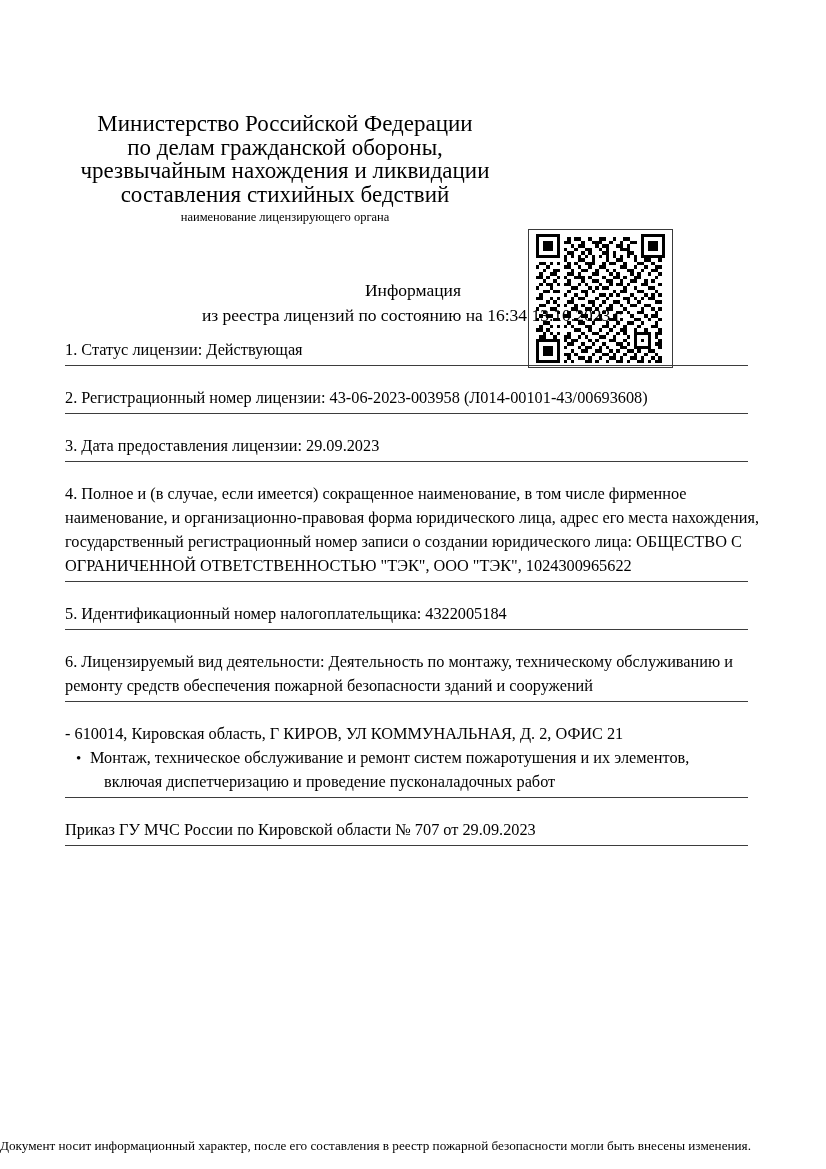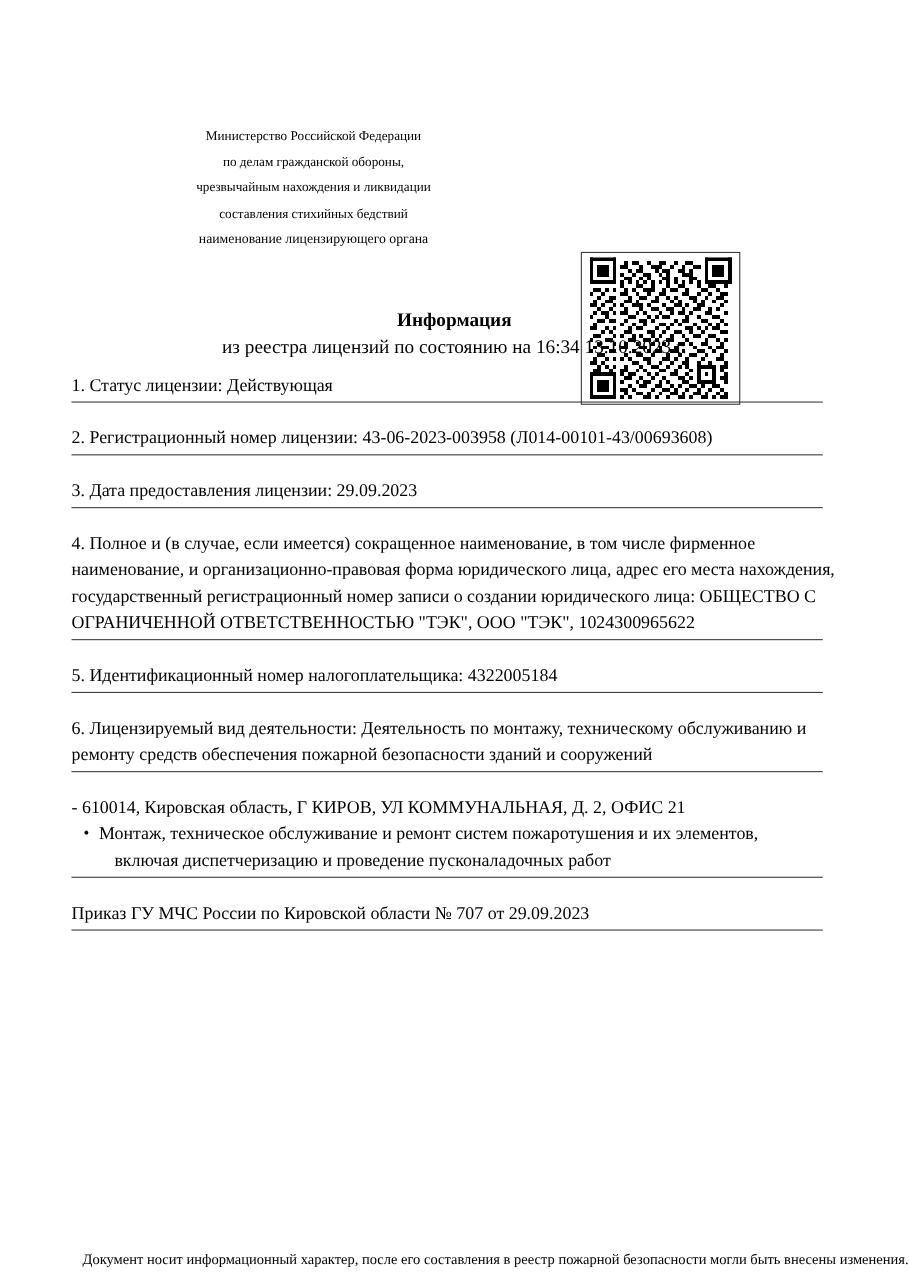--- a/index.html
+++ b/index.html
@@ -34,21 +34,21 @@
   }
 
   .org-block {
     position: absolute;
     left: 65px;
     top: 0;
     width: 440px;
     text-align: center;
   }
   .org-line {
-    font-size: 12px;
+    font-size: 23px;
     line-height: 23.5px;
     white-space: nowrap;
   }
   .org-caption {
     font-size: 12.5px;
     line-height: 19px;
     margin-top: 2px;
   }
 
   
@@ -73,21 +73,21 @@
   
   .doc-title {
     position: absolute;
     left: 0;
     top: 278px;
     width: 826px;
     text-align: center;
   }
   .doc-title .t1 {
     font-size: 17.5px;
-    font-weight: bold;
+    font-weight: normal;
     line-height: 25px;
   }
   .doc-title .t2 {
     font-size: 17.5px;
     font-weight: normal;
     line-height: 25px;
   }
 
   
   .items {
@@ -143,21 +143,21 @@
     display: block;
     padding-left: 14px;
   }
 
   
   .footer {
     position: absolute;
     left: 0;
     top: 1136px;
     width: 826px;
-    text-align: right;
+    text-align: left;
   }
   .footer span {
     font-size: 13.2px;
     line-height: 18px;
   }
 </style>
 </head>
 <body>
 
 <div class="page">

